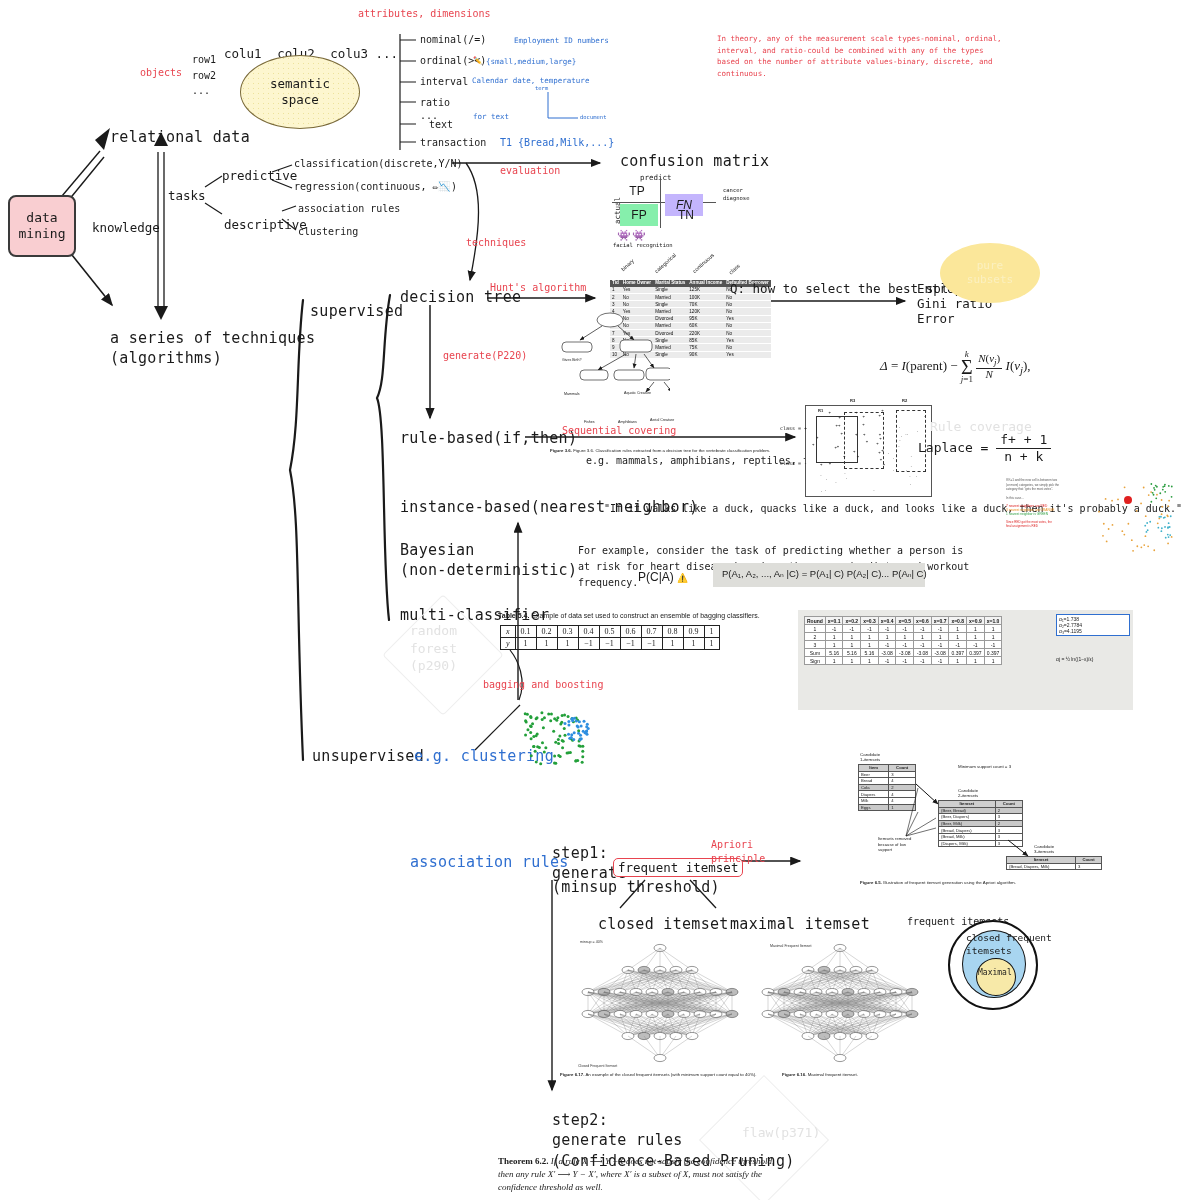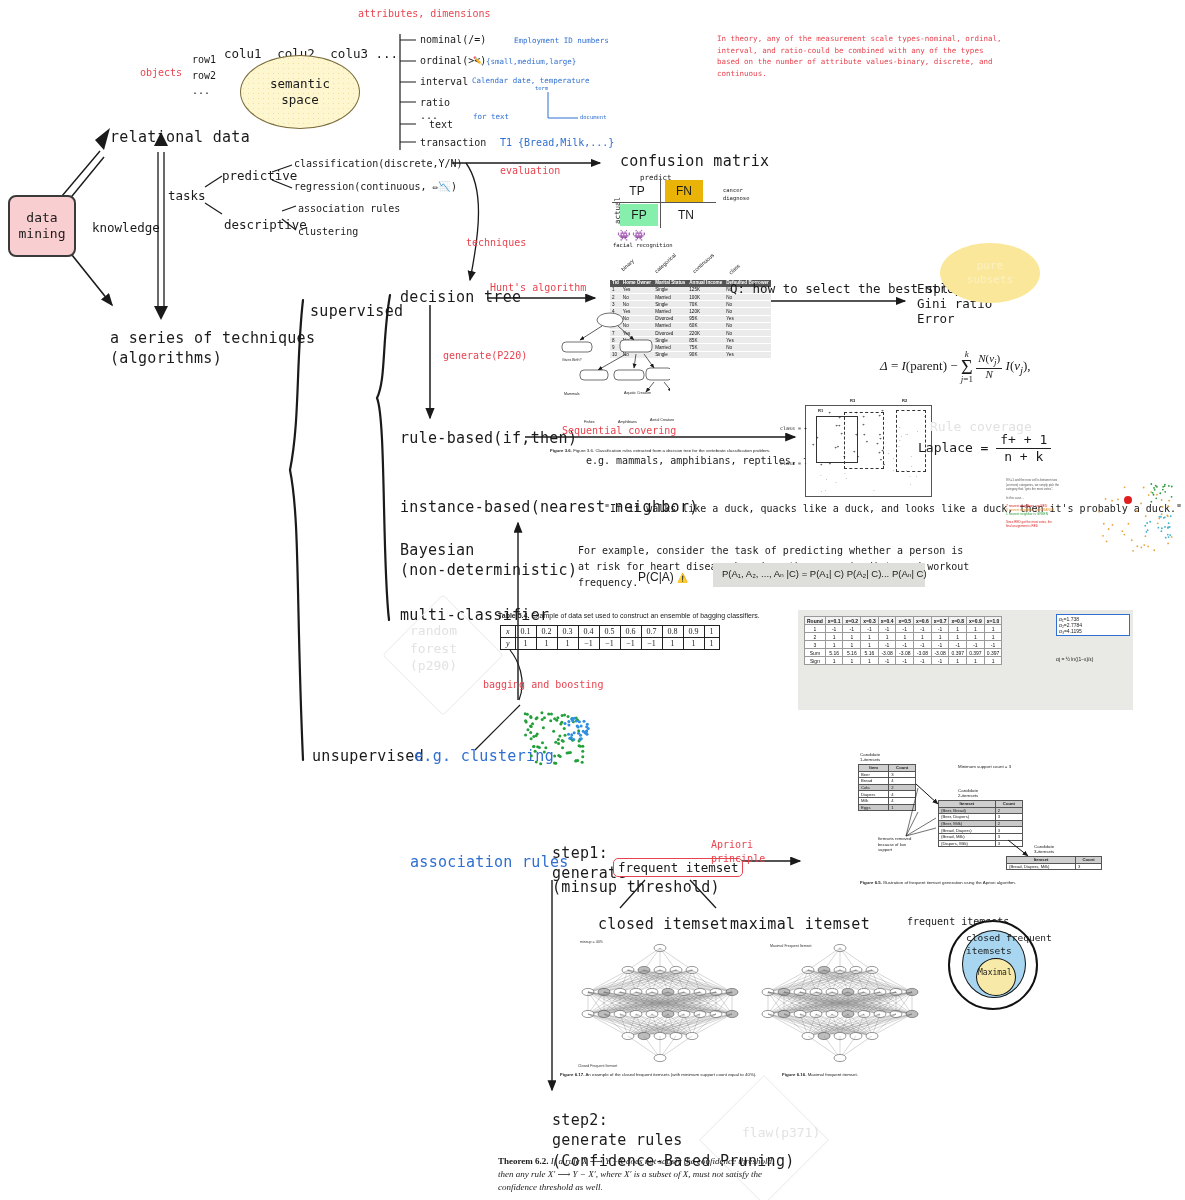--- a/index.html
+++ b/index.html
@@ -194,21 +194,21 @@
 based on the number of attribute values-binary, discrete, and
 continuous.</div>
 
 <div class="abs mono ttl" style="left:620px;top:152px;">confusion matrix</div>
 <div class="abs mono xs" style="left:640px;top:173px;">predict</div>
 <div class="abs mono xs" style="left:613px;top:224px;transform:rotate(-90deg);transform-origin:left top;">actual</div>
 <div class="abs" id="cmwrap">
   <div style="position:absolute;left:0;top:24px;width:104px;height:1.4px;background:#555;"></div>
   <div style="position:absolute;left:48px;top:0;width:1.4px;height:50px;background:#555;"></div>
   <div class="cmcell" style="left:6px;top:2px;">TP</div>
-  <div class="cmcell" style="left:53px;top:2px;background:#eab308;">FN</div>
+  <div class="cmcell" style="left:53px;top:16px;background:#c4b5fd;font-style:italic;">FN</div>
   <div class="cmcell" style="left:8px;top:26px;background:#86efac;">FP</div>
   <div class="cmcell" style="left:55px;top:26px;">TN</div>
 </div>
 <div class="abs mono xxs pre" style="left:723px;top:186px;line-height:1.5;">cancer
 diagnose</div>
 <div class="abs" style="left:617px;top:229px;font-size:11px;letter-spacing:2px;color:#8b3fb5;">👾👾</div>
 <div class="abs mono xxs" style="left:613px;top:242px;">facial recognition</div>
 
 <div class="abs mono ttl" style="left:310px;top:302px;">supervised</div>
 <div class="abs mono ttl" style="left:312px;top:747px;">unsupervised</div>

